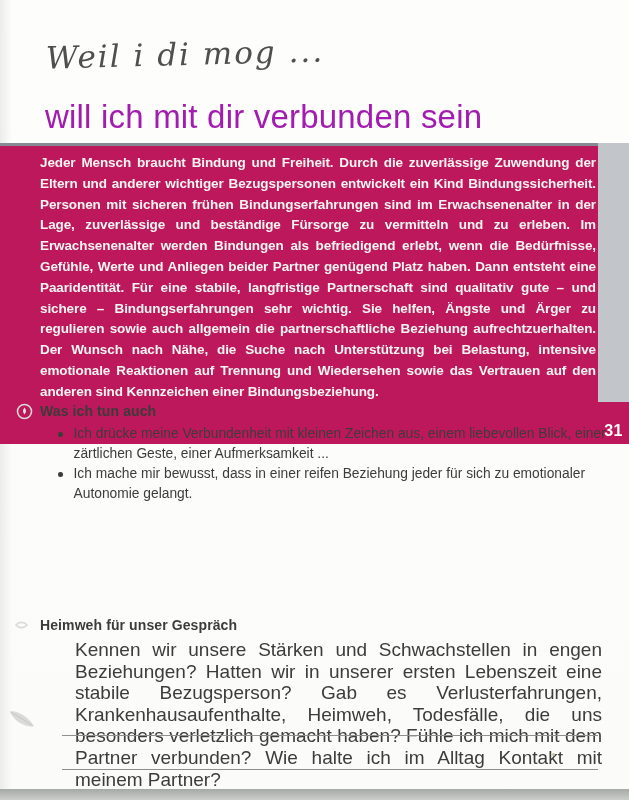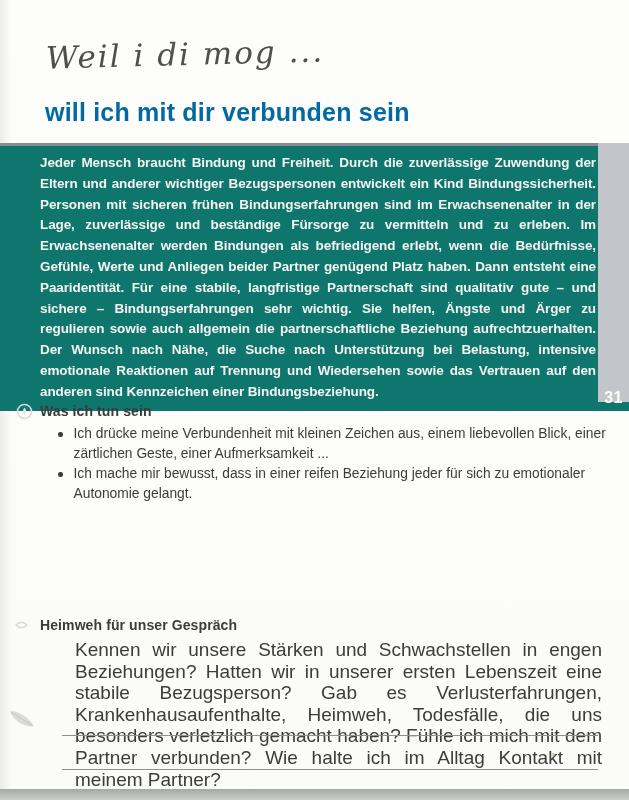--- a/index.html
+++ b/index.html
@@ -15,26 +15,26 @@
     pointer-events:none;
   }
   .script-title{
     position:absolute;left:46px;top:36px;
     font-family:"DejaVu Serif",serif;font-style:italic;
     font-size:31px;color:#4f4f4d;letter-spacing:2px;
     transform:rotate(-1.5deg);white-space:nowrap;
   }
   .page-title{
     position:absolute;left:45px;top:98px;
-    font-size:25px;color:#0369a1;letter-spacing:0.2px;font-weight:700;
+    font-size:33px;color:#a21caf;letter-spacing:0.2px;font-weight:400;
     white-space:nowrap;
   }
   .intro-box{
-    position:absolute;left:0;top:143px;width:629px;height:268px;
-    background:#0f766e;border-top:3px solid #868b93;box-sizing:border-box;
+    position:absolute;left:0;top:143px;width:629px;height:301px;
+    background:#be185d;border-top:3px solid #868b93;box-sizing:border-box;
   }
   .intro-band{
     position:absolute;right:0;top:-3px;width:31px;height:259px;
     background:#c2c5c9;
   }
   .intro-text{
     position:absolute;left:40px;top:7px;width:556px;
     color:#f4f4f1;font-weight:bold;font-size:13.5px;line-height:20.8px;
     text-align:justify;letter-spacing:-0.1px;
   }
@@ -101,21 +101,21 @@
   <div class="intro-text">Jeder Mensch braucht Bindung und Freiheit. Durch die zuverlässige Zuwendung der Eltern und anderer wichtiger Bezugspersonen entwickelt ein Kind Bindungssicherheit. Personen mit sicheren frühen Bindungserfahrungen sind im Erwachsenenalter in der Lage, zuverlässige und beständige Fürsorge zu vermitteln und zu erleben. Im Erwachsenenalter werden Bindungen als befriedigend erlebt, wenn die Bedürfnisse, Gefühle, Werte und Anliegen beider Partner genügend Platz haben. Dann entsteht eine Paaridentität. Für eine stabile, langfristige Partnerschaft sind qualitativ gute – und sichere – Bindungserfahrungen sehr wichtig. Sie helfen, Ängste und Ärger zu regulieren sowie auch allgemein die partnerschaftliche Beziehung aufrechtzuerhalten. Der Wunsch nach Nähe, die Suche nach Unterstützung bei Belastung, intensive emotionale Reaktionen auf Trennung und Wiedersehen sowie das Vertrauen auf den anderen sind Kennzeichen einer Bindungsbeziehung.</div>
   <div class="page-number">31</div>
 </div>
 
 <span class="section-icon sec1-icon">
   <svg width="17" height="17" viewBox="0 0 17 17">
     <circle cx="8.5" cy="8.5" r="7" fill="none" stroke="#d9d9d6" stroke-width="1.6"></circle>
     <path d="M8.5 4.5 C10.5 6.5 10.5 9.5 8.5 11.5 C6.5 9.5 6.5 6.5 8.5 4.5 Z" fill="#e2e2df"></path>
   </svg>
 </span>
-<div class="section-heading sec1-heading">Was ich tun sein</div>
+<div class="section-heading sec1-heading">Was ich tun auch</div>
 
 <div class="actions-list">
   <div class="action-item">
     <span class="bullet-dot"></span>
     <span class="action-text">Ich drücke meine Verbundenheit mit kleinen Zeichen aus, einem liebevollen Blick, einer zärtlichen Geste, einer Aufmerksamkeit ...</span>
   </div>
   <div class="action-item">
     <span class="bullet-dot"></span>
     <span class="action-text">Ich mache mir bewusst, dass in einer reifen Beziehung jeder für sich zu emotionaler Autonomie gelangt.</span>
   </div>

